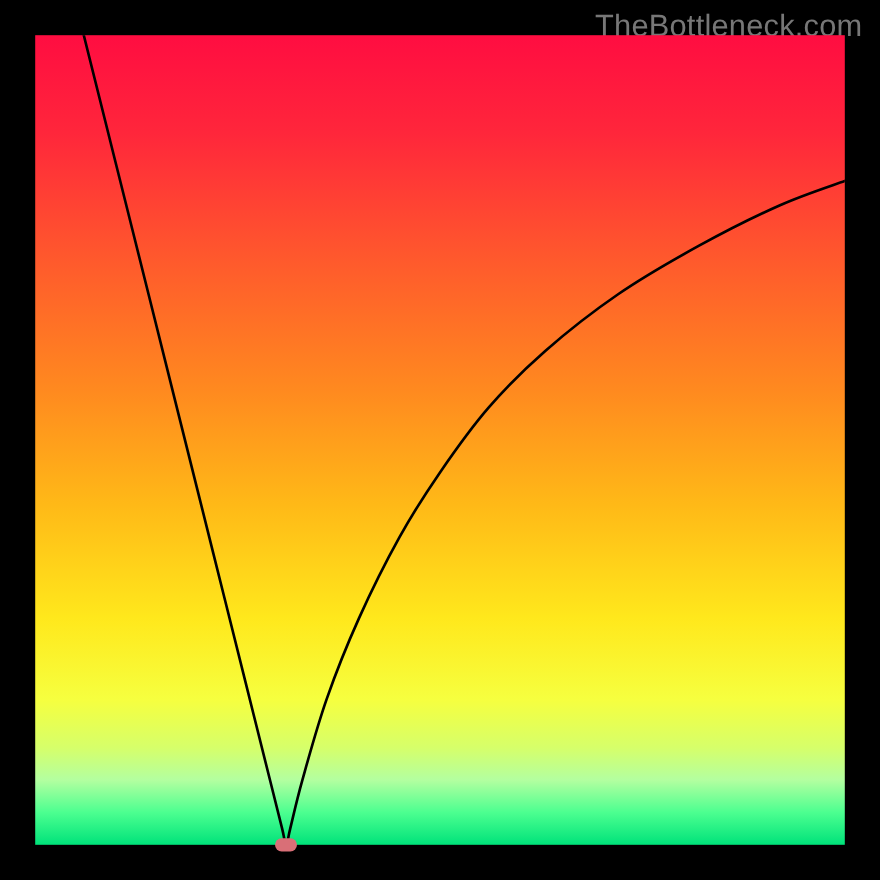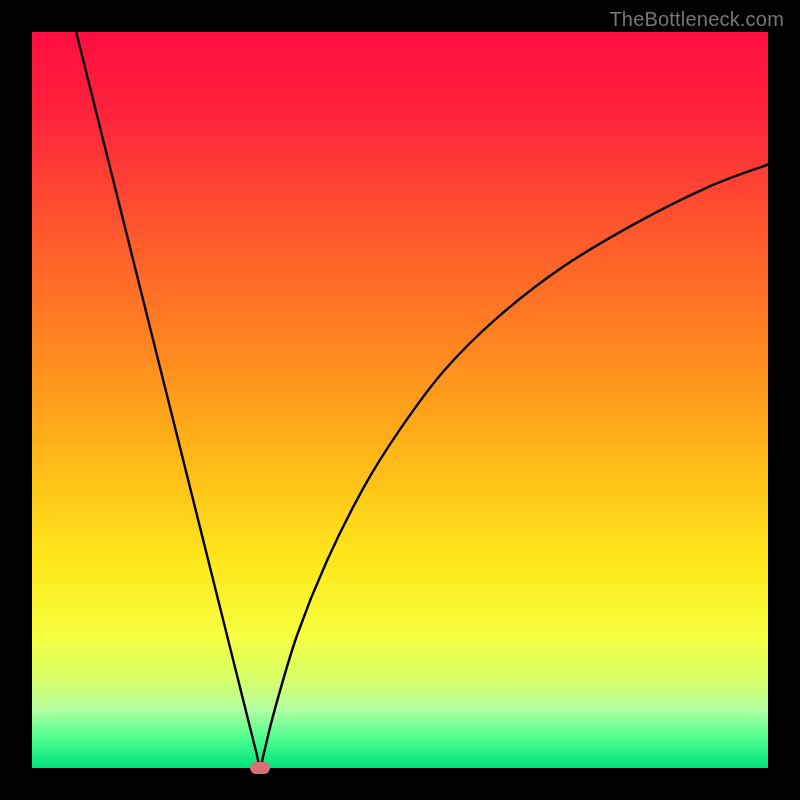--- a/index.html
+++ b/index.html
@@ -51,21 +51,21 @@
     height: 12px;
     border-radius: 6px;
     background: #d96f77;
     transform: translate(-50%, -50%);
   }
   .watermark {
     position: absolute;
     top: 8px;
     right: 16px;
     color: #777;
-    font-size: 20px;
+    font-size: 28px;
     font-weight: 500;
     letter-spacing: 0.2px;
     user-select: none;
   }
 </style>
 </head>
 <body>
 
 <div class="frame">
   <div class="watermark">TheBottleneck.com</div>

